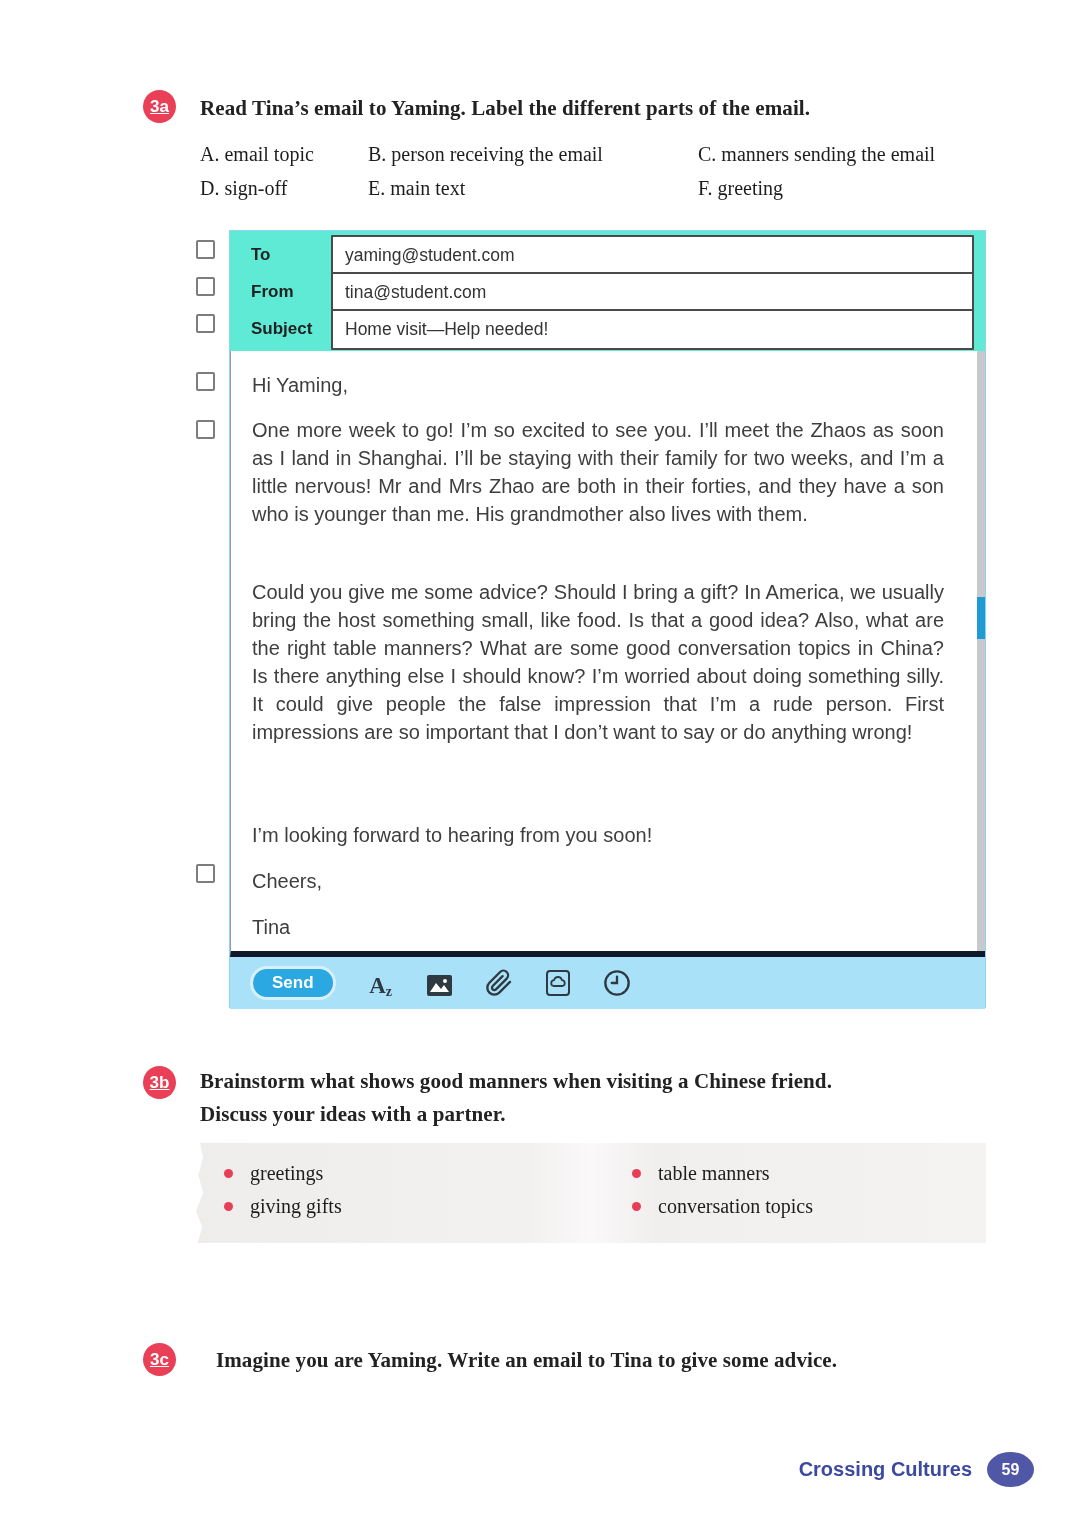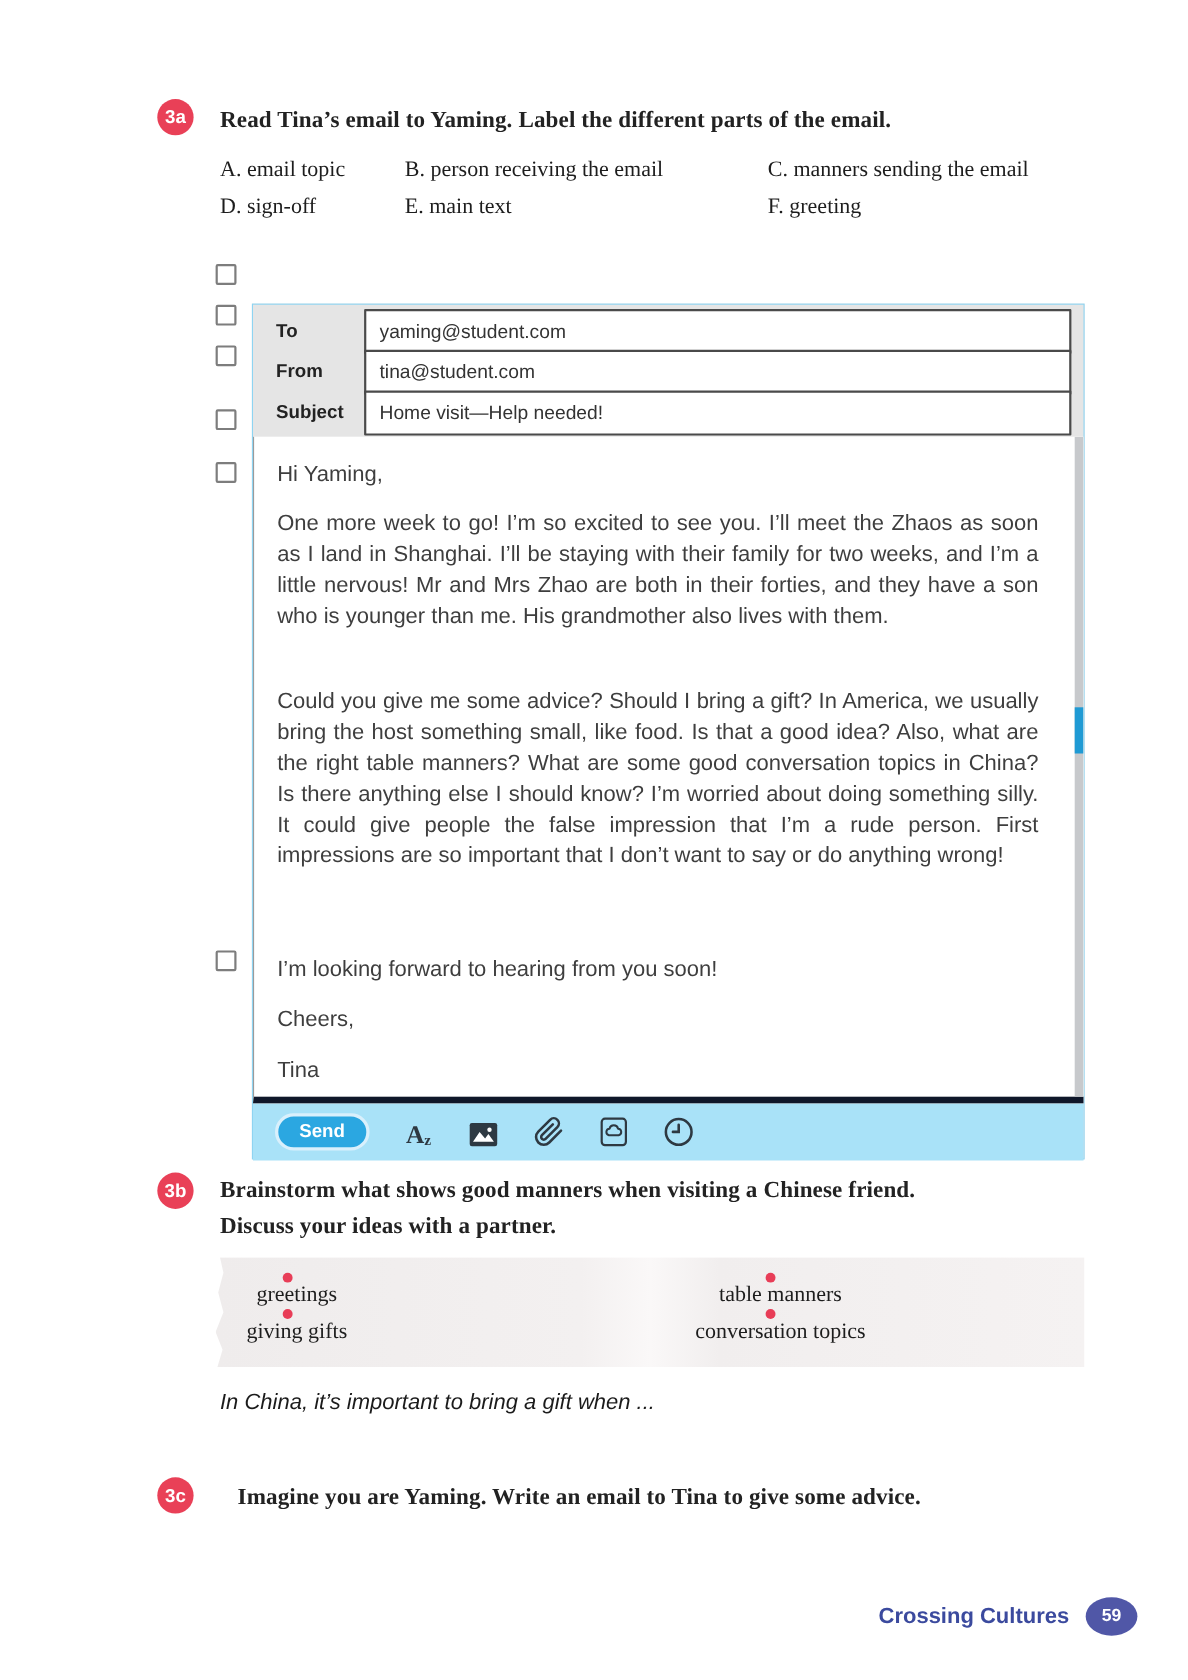--- a/index.html
+++ b/index.html
@@ -6,39 +6,40 @@
   #page{
     position:relative;width:1080px;height:1527px;background:#ffffff;
     font-family:"Liberation Sans",sans-serif;color:#303030;overflow:hidden;
   }
   
   .badge{
     position:absolute;width:33px;height:33px;border-radius:50%;
     background:#e94057;color:#fff;font-weight:bold;font-size:17px;
     display:flex;align-items:center;justify-content:center;
     font-family:"Liberation Sans",sans-serif;
+    text-decoration:underline;
   }
   .heading{
     position:absolute;font-family:"Liberation Serif",serif;font-weight:bold;
     font-size:21px;color:#222;letter-spacing:.1px;
   }
   .options-grid{
     position:absolute;left:200px;top:143px;display:grid;
     grid-template-columns:168px 330px 1fr;row-gap:11px;width:790px;
     font-family:"Liberation Serif",serif;font-size:20px;color:#1d1d1d;
   }
   
   #email-wrap{position:absolute;left:196px;top:230px;width:790px;height:780px;}
   .label-checkbox{
     position:absolute;left:0;width:19px;height:19px;background:#fff;
     border:2px solid #7d7d7d;border-radius:2px;box-sizing:border-box;
   }
   #email-panel{
     position:absolute;left:33px;top:0;width:757px;height:778px;
-    background:#e5e5e5;box-sizing:border-box;border:1px solid #8ed4f2;margin-top:46px;
+    background:#5eead4;box-sizing:border-box;border:1px solid #8ed4f2;
   }
   .hdr-row{display:flex;align-items:center;height:30px;margin-bottom:7px;}
   #email-header{padding-top:9px;}
   .hdr-label{
     width:80px;padding-left:21px;font-size:17px;font-weight:bold;color:#222;
   }
   .hdr-input{
     flex:1;margin-right:11px;height:41px;box-sizing:border-box;
     border:2px solid #4a4a4a;border-radius:1px;background:#fff;
     font-family:"Liberation Sans",sans-serif;font-size:17.5px;color:#333;
@@ -72,21 +73,21 @@
   .az sub{font-size:14px;line-height:10px;}
   
   #idea-strip{
     position:absolute;left:196px;top:1143px;width:790px;height:100px;
     background:linear-gradient(90deg,#efecec 0%,#f3f0f0 42%,#faf8f8 50%,#f1eeee 58%,#f5f2f2 100%);
     clip-path:polygon(0.5% 0,100% 0,100% 100%,0.2% 100%,0.8% 84%,0 68%,0.9% 50%,0.3% 32%,0.9% 14%);
   }
   .idea-col{position:absolute;top:14px;list-style:none;margin:0;padding:0;}
   .idea-item{
     display:flex;align-items:center;height:33px;
-    font-family:"Liberation Serif",serif;font-size:20px;color:#1d1d1d;flex-direction:column;
+    font-family:"Liberation Serif",serif;font-size:20px;color:#1d1d1d;
   }
   .idea-dot{width:9px;height:9px;border-radius:50%;background:#e83d57;margin-right:17px;flex:0 0 auto;}
   #example-line{
     position:absolute;left:200px;top:1264px;font-style:italic;font-size:20px;color:#1b1b1b;
     font-family:"Liberation Sans",sans-serif;
   }
   
   #footer{
     position:absolute;top:1452px;right:46px;display:flex;align-items:center;gap:15px;
   }
@@ -213,21 +214,20 @@
         <span class="idea-dot"></span>
         <span>table manners</span>
       </li>
       <li class="idea-item">
         <span class="idea-dot"></span>
         <span>conversation topics</span>
       </li>
     </ul>
   </div>
 
-  <div id="example-line">In China, it’s important to bring a gift when ...</div>
 
   <div class="badge" style="left:143px;top:1343px;">3c</div>
   <div class="heading" style="left:216px;top:1348px;text-align:center;">Imagine you are Yaming. Write an email to Tina to give some advice.</div>
 
   <div id="footer">
     <span id="footer-title">Crossing Cultures</span>
     <span id="page-number">59</span>
   </div>
 
 </div>

